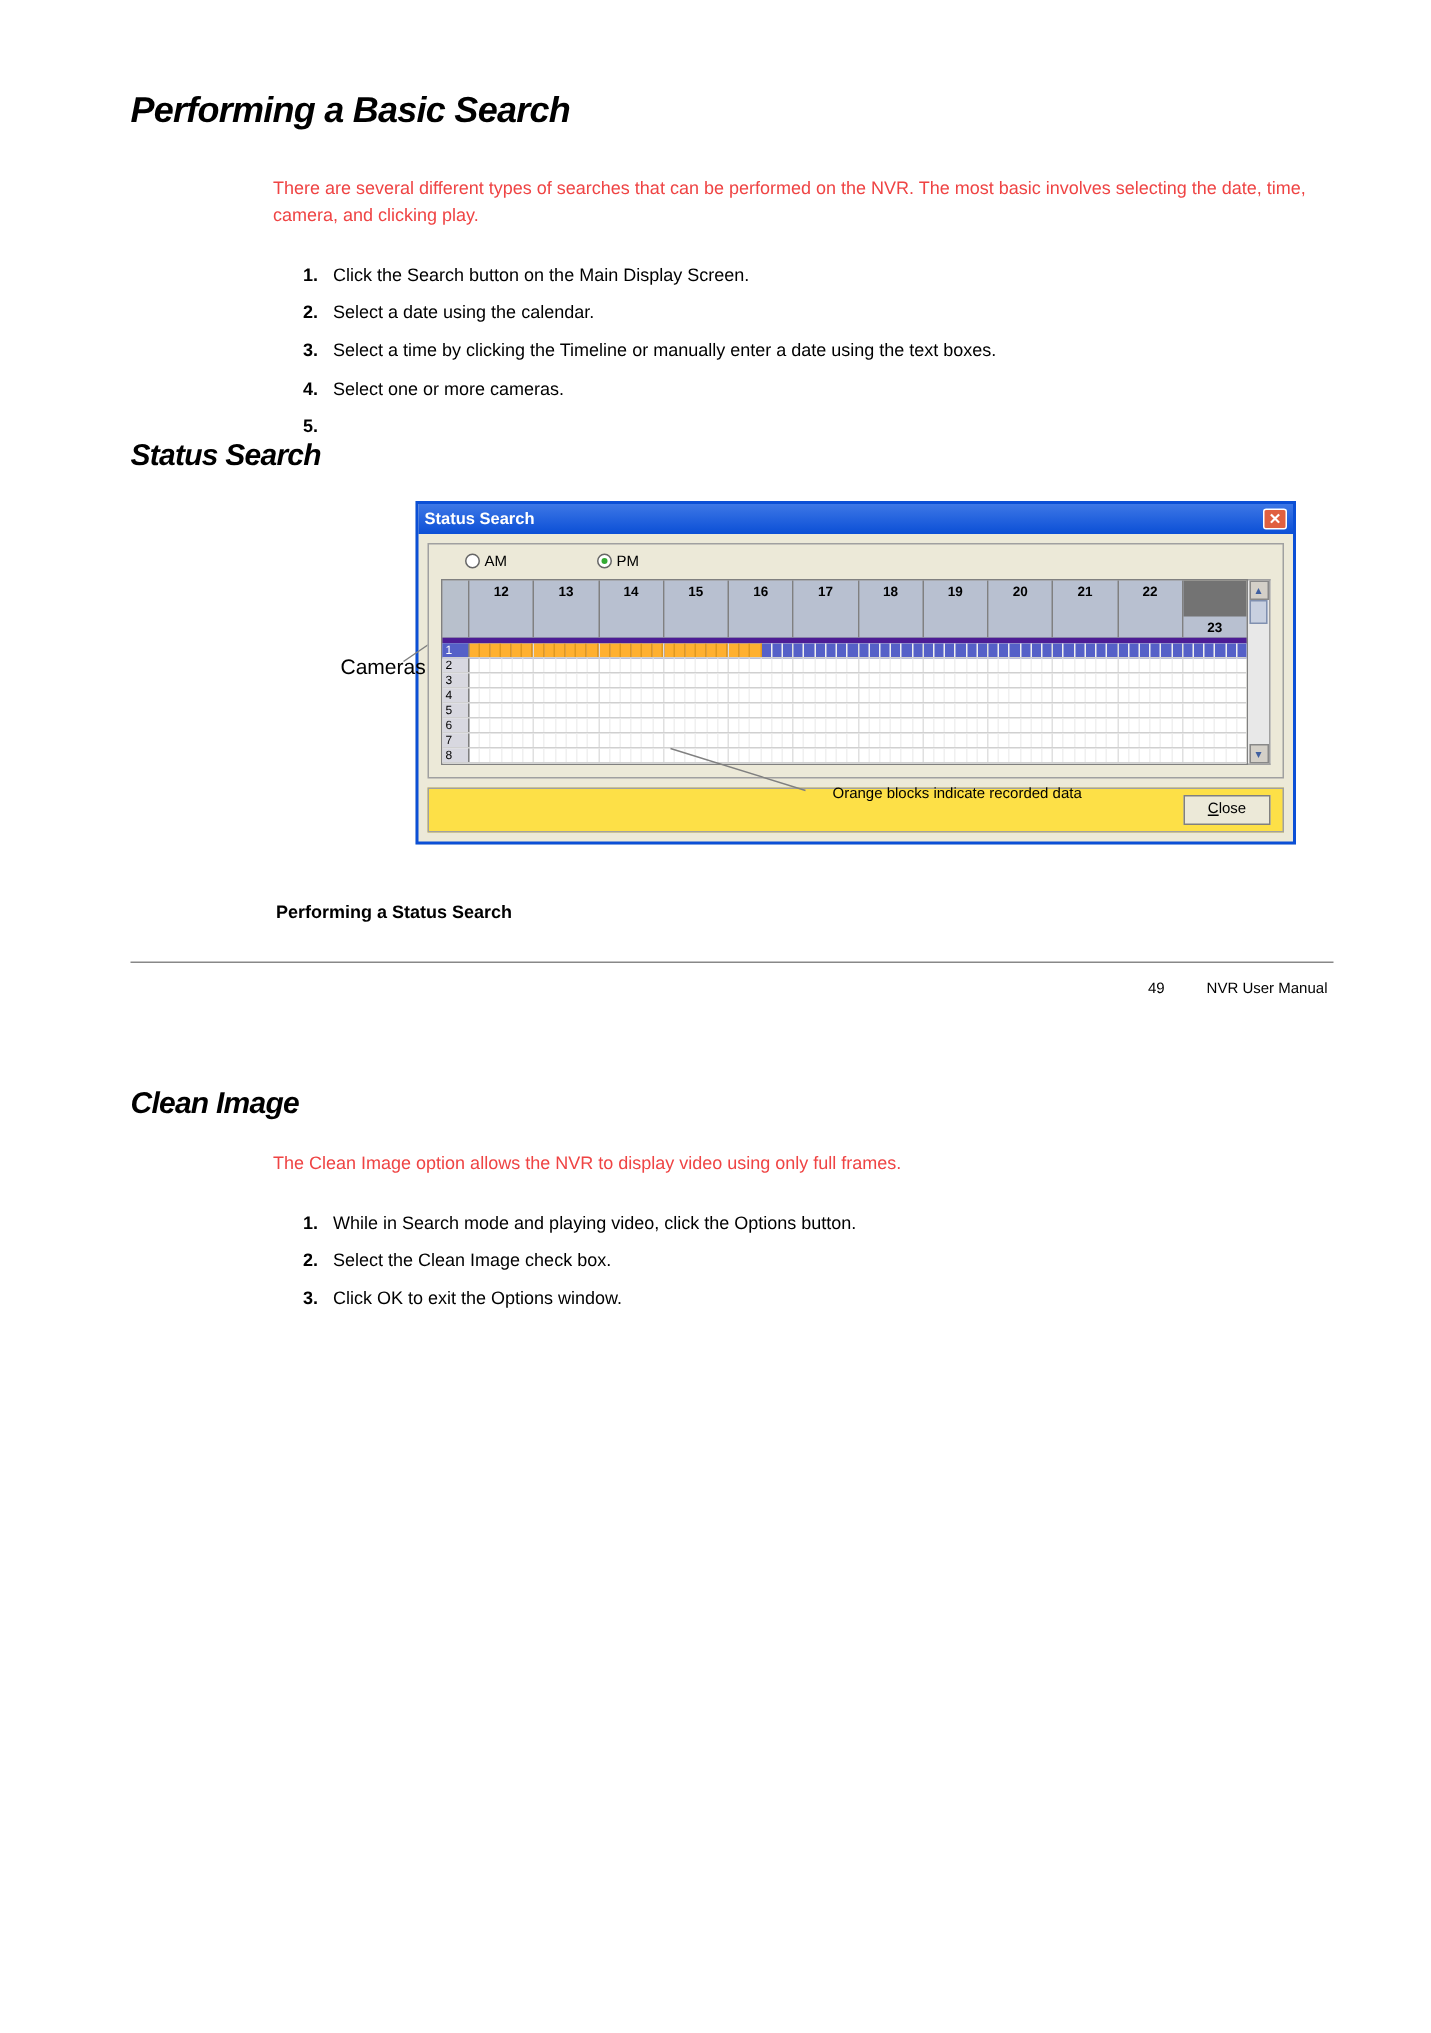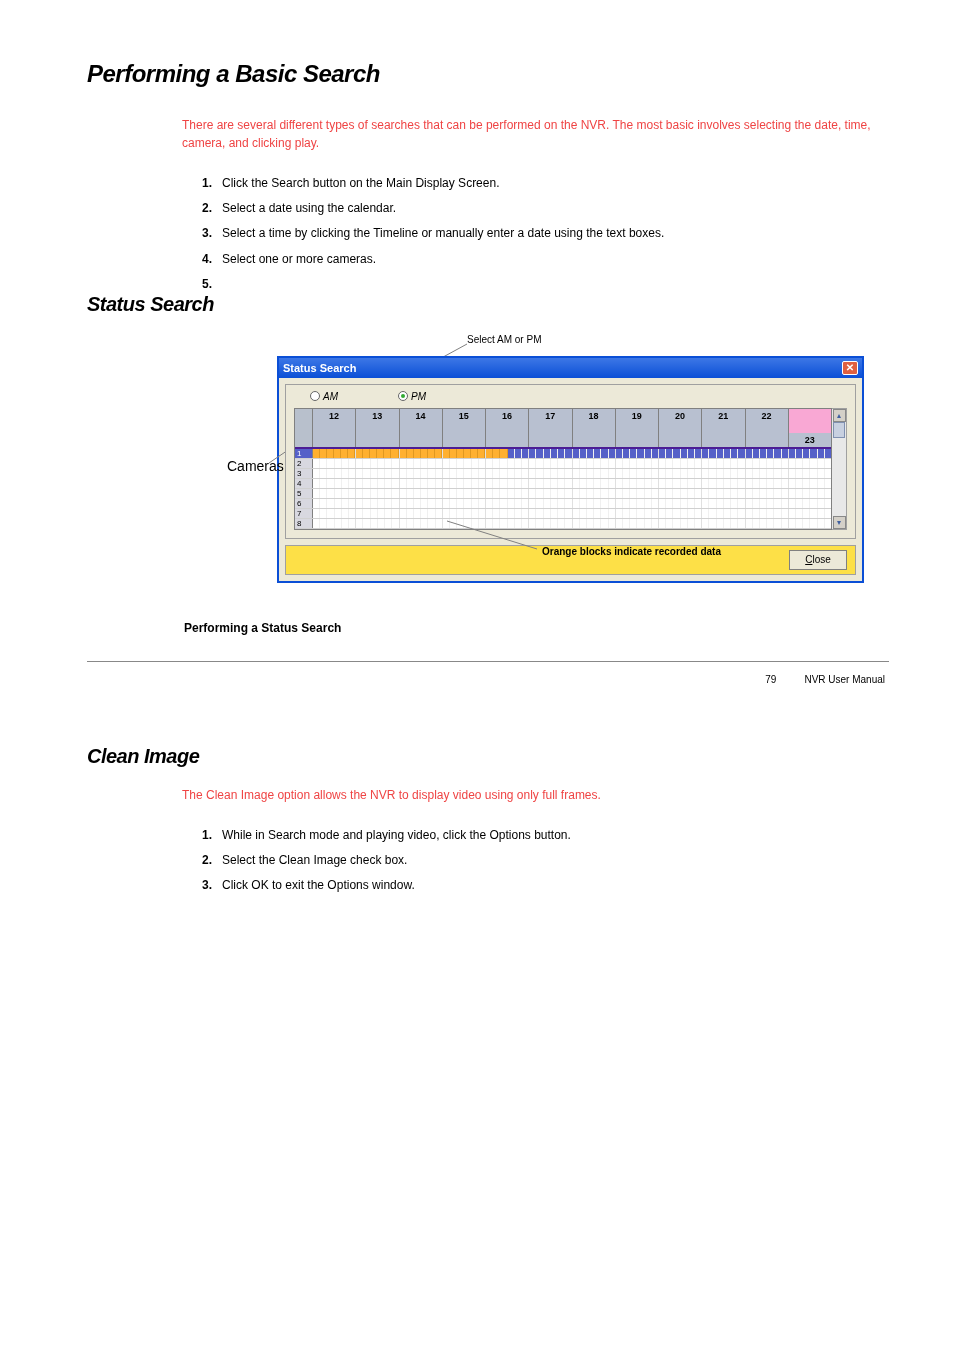--- a/index.html
+++ b/index.html
@@ -87,21 +87,20 @@
     padding: 6px 8px 8px 8px;
     position: relative;
   }
   .radio-row {
     display: flex;
     gap: 60px;
     align-items: center;
     margin-bottom: 6px;
     font-size: 10px;
     padding-left: 16px;
-    font-style: italic;
   }
   .radio {
     display: flex;
     align-items: center;
     gap: 3px;
   }
   .radio-circle {
     width: 10px;
     height: 10px;
     border: 1px solid #666;
@@ -119,22 +118,22 @@
   }
   .timeline-area {
     display: flex;
   }
   .timeline-main {
     flex: 1;
     border: 1px solid #808080;
   }
   .hour-header {
     display: flex;
-    background: #f9a8d4;
-    border-bottom: 2px solid #4c1d95;
+    background: #737373;
+    border-bottom: 4px solid #4c1d95;
   }
   .hour-header .corner {
     width: 18px;
     border-right: 1px solid #808080;
     background: #b8c0cc;
   }
   .hour-header .hcell {
     flex: 1;
     text-align: center;
     font-size: 9px;
@@ -306,26 +305,20 @@
     <li><span class="num">4.</span><span>Select one or more cameras.</span></li>
     <li><span class="num">5.</span></li>
   </ol>
 
   <br>
 
   <h2 class="heading-sub">Status Search</h2>
 
 
   
-  <div style="position:relative; height:16px; margin-left:190px;">
-    <span class="callout-top" style="left:190px; top:0;">Select AM or PM</span>
-    <svg class="pointer-line" style="left:135px; top:10px;" width="60" height="30">
-        <line x1="55" y1="0" x2="0" y2="30" stroke="#808080" stroke-width="1"></line>
-      </svg>
-  </div>
 
   <div class="screenshot-wrap">
 
     <span style="position:absolute; left:-50px; top:102px; font-size:14px;">Cameras</span>
     <svg class="pointer-line" style="left:-8px; top:85px;" width="30" height="30">
         <line x1="0" y1="22" x2="25" y2="5" stroke="#808080" stroke-width="1"></line>
       </svg>
 
     <div class="status-window">
       <div class="titlebar">
@@ -1195,31 +1188,31 @@
           <div class="close-btn">
             <span><span class="u">C</span><span>lose</span></span>
           </div>
         </div>
       </div>
     </div>
 
     <svg class="pointer-line" style="left:170px; top:165px;" width="100" height="30">
         <line x1="0" y1="0" x2="90" y2="28" stroke="#808080" stroke-width="1"></line>
       </svg>
-    <span class="callout-bottom" style="left:265px; top:190px;font-weight:bold;">Orange blocks indicate recorded data</span>
+    <span class="callout-bottom" style="left:278px; top:190px;">Orange blocks indicate recorded data</span>
   </div>
 
   <div style="height:28px;"></div>
 
   <p class="desc-small" style="font-weight:bold; margin-left:97px;">Performing a Status Search</p>
 
   <hr class="hr">
 
   <div class="footer-page">
-    <span>79</span>
+    <span>49</span>
     <span>NVR User Manual</span>
   </div>
 
   <div style="height:60px;"></div>
 
   <h2 class="heading-sub">Clean Image</h2>
 
   <p class="desc">The Clean Image option allows the NVR to display video using only full frames.</p>
 
   <ol class="ordered-list">

